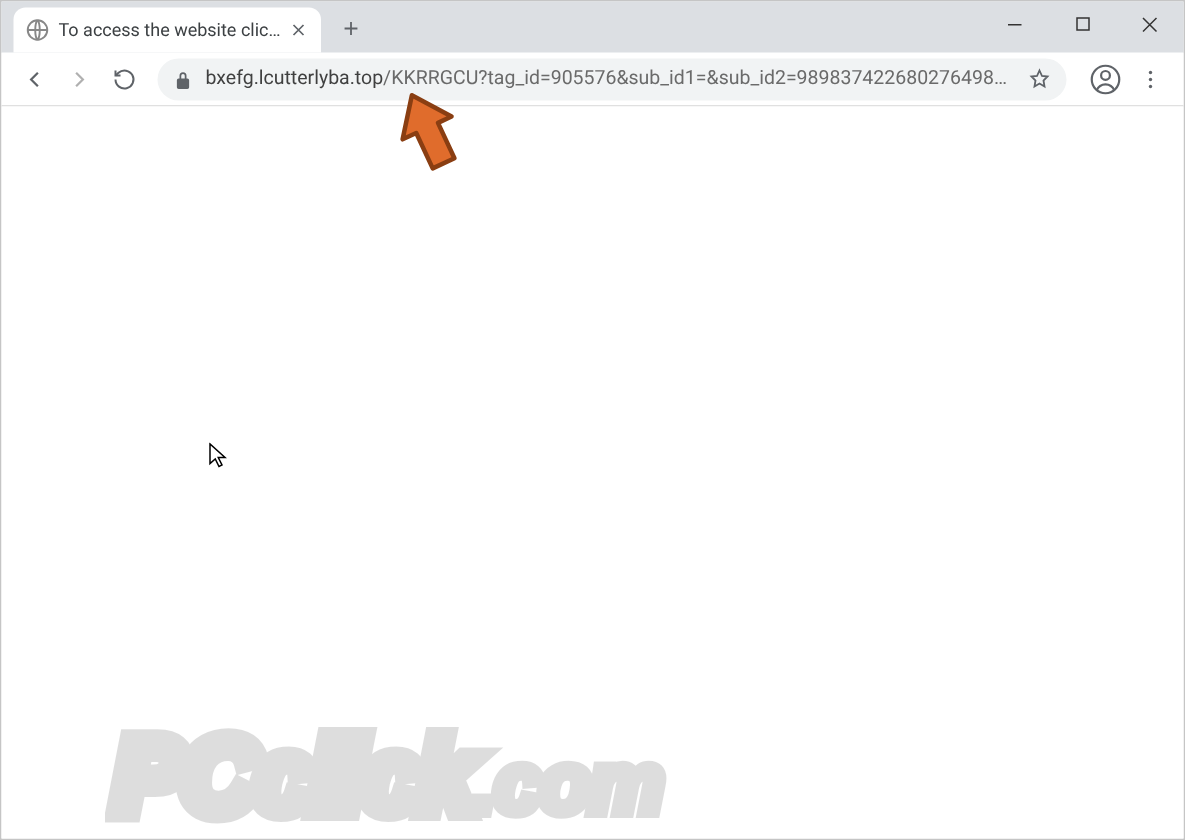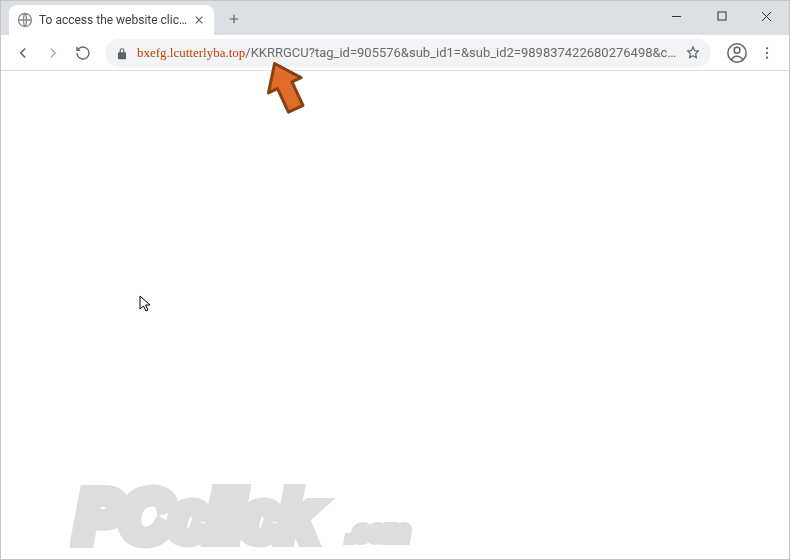--- a/index.html
+++ b/index.html
@@ -124,21 +124,21 @@
     color: #5f6368;
   }
   .url-text {
     font-size: 13px;
     color: #6a6a6a;
     white-space: nowrap;
     flex: 1;
     overflow: hidden;
     text-overflow: ellipsis;
   }
-  .url-text .domain { color: #c2410c; font-family: Liberation Serif, serif; }
+  .url-text .domain { color: #404040; }
   .star-icon {
     width: 16px;
     height: 16px;
     margin-left: 6px;
     color: #5f6368;
     flex-shrink: 0;
   }
   .avatar-btn {
     width: 28px;
     height: 28px;
@@ -184,21 +184,21 @@
     letter-spacing: -2px;
     opacity: 0.13;
     color: #000;
     -webkit-text-stroke: 12px #000;
     paint-order: stroke fill;
     user-select: none;
     white-space: nowrap;
   }
   .watermark .pc { -webkit-text-stroke: 14px #000; }
   .watermark .risk {}
-  .watermark .com { font-size: 28px; font-style: italic; letter-spacing: -1px; margin-left: 32px; -webkit-text-stroke: 8px #000; }
+  .watermark .com { font-size: 56px; font-style: italic; letter-spacing: -1px; -webkit-text-stroke: 8px #000; }
 </style>
 </head>
 <body>
 
 <div class="browser-window">
 
   <div class="title-bar">
     <div class="tab">
       <span class="tab-favicon">
         <svg viewBox="0 0 16 16" fill="none" stroke="#888" stroke-width="1.3">

